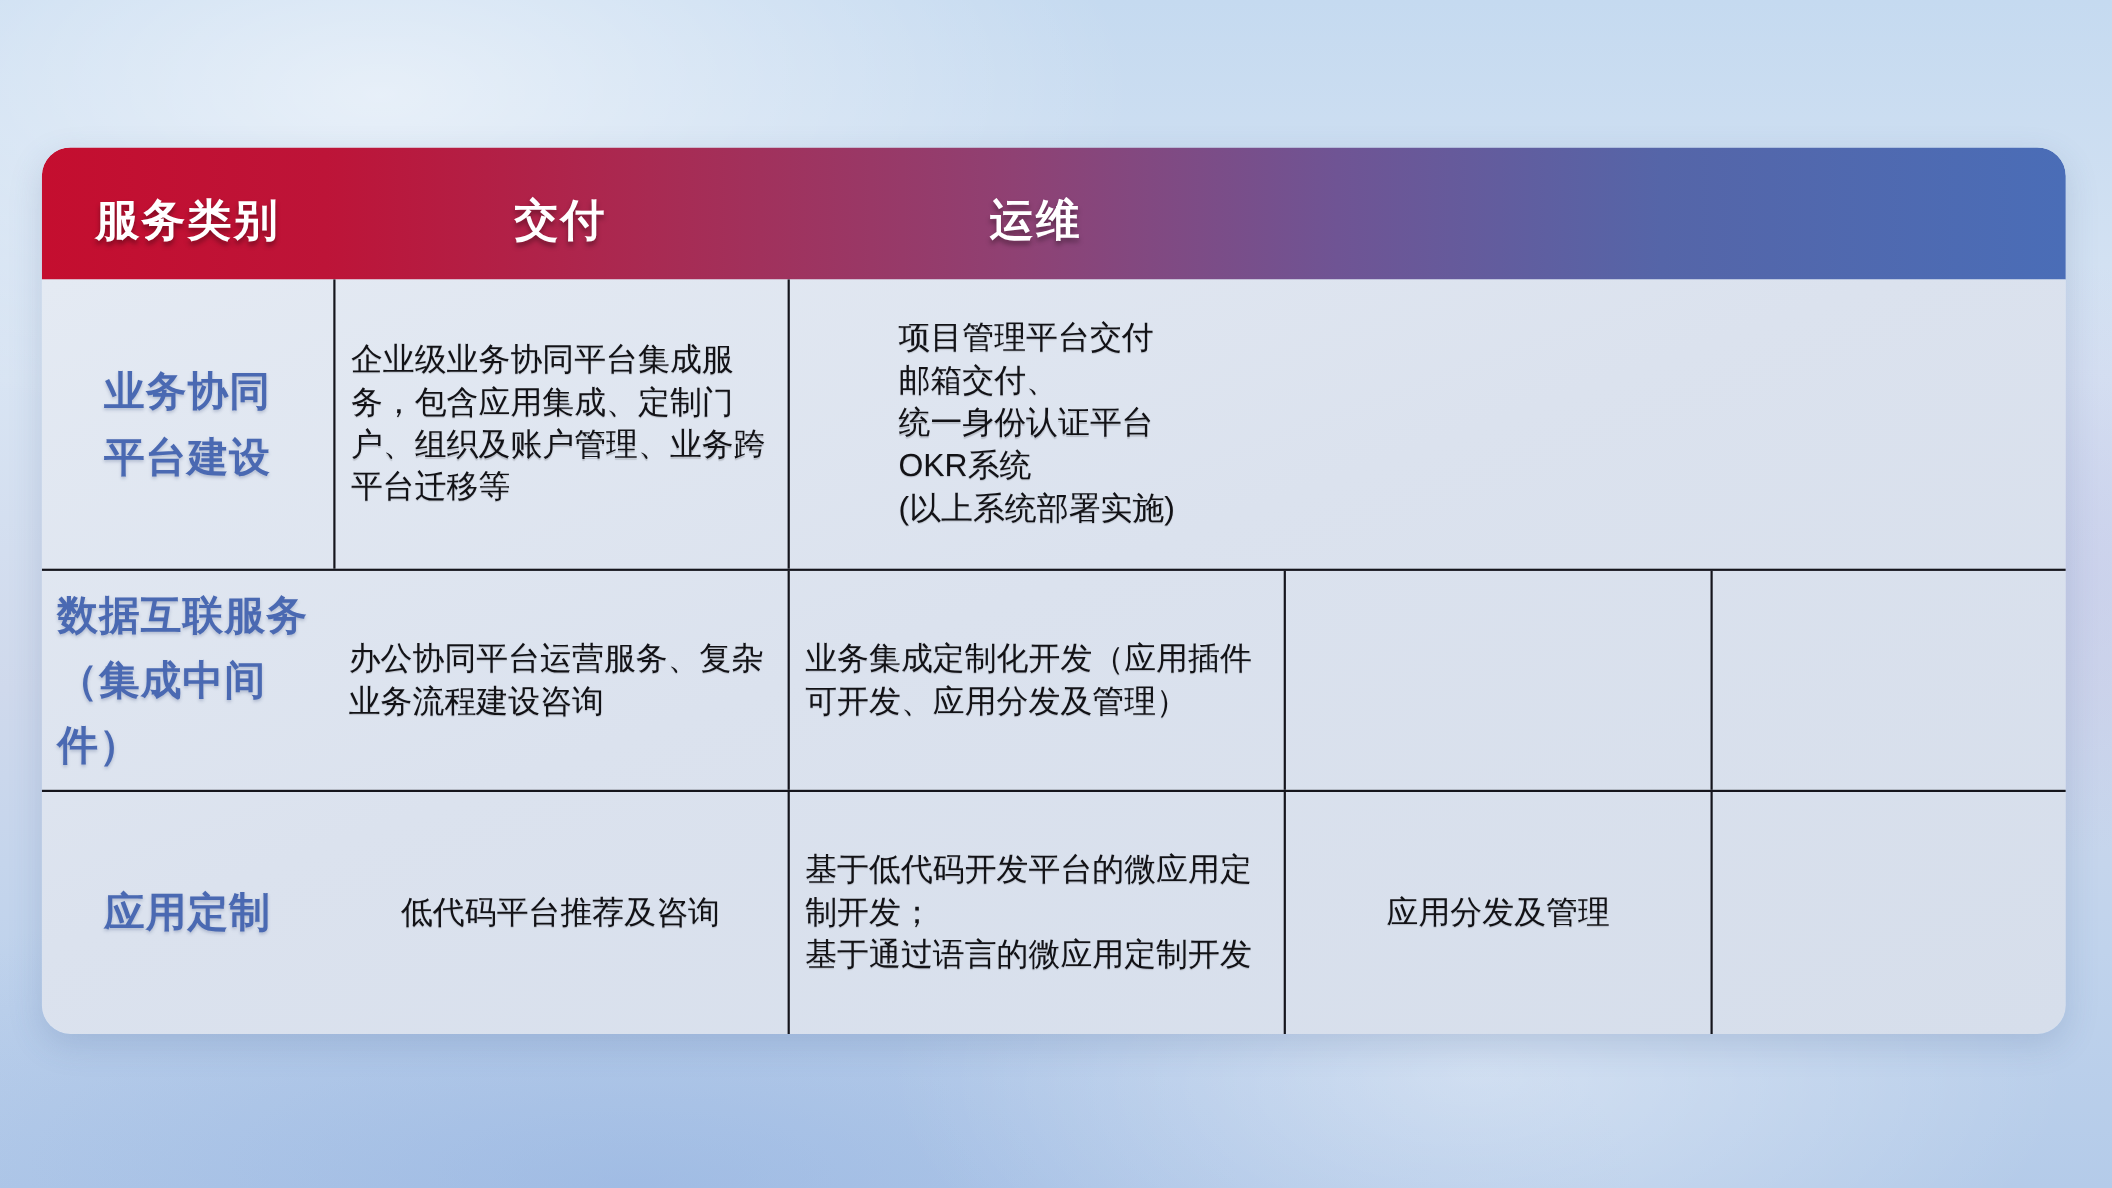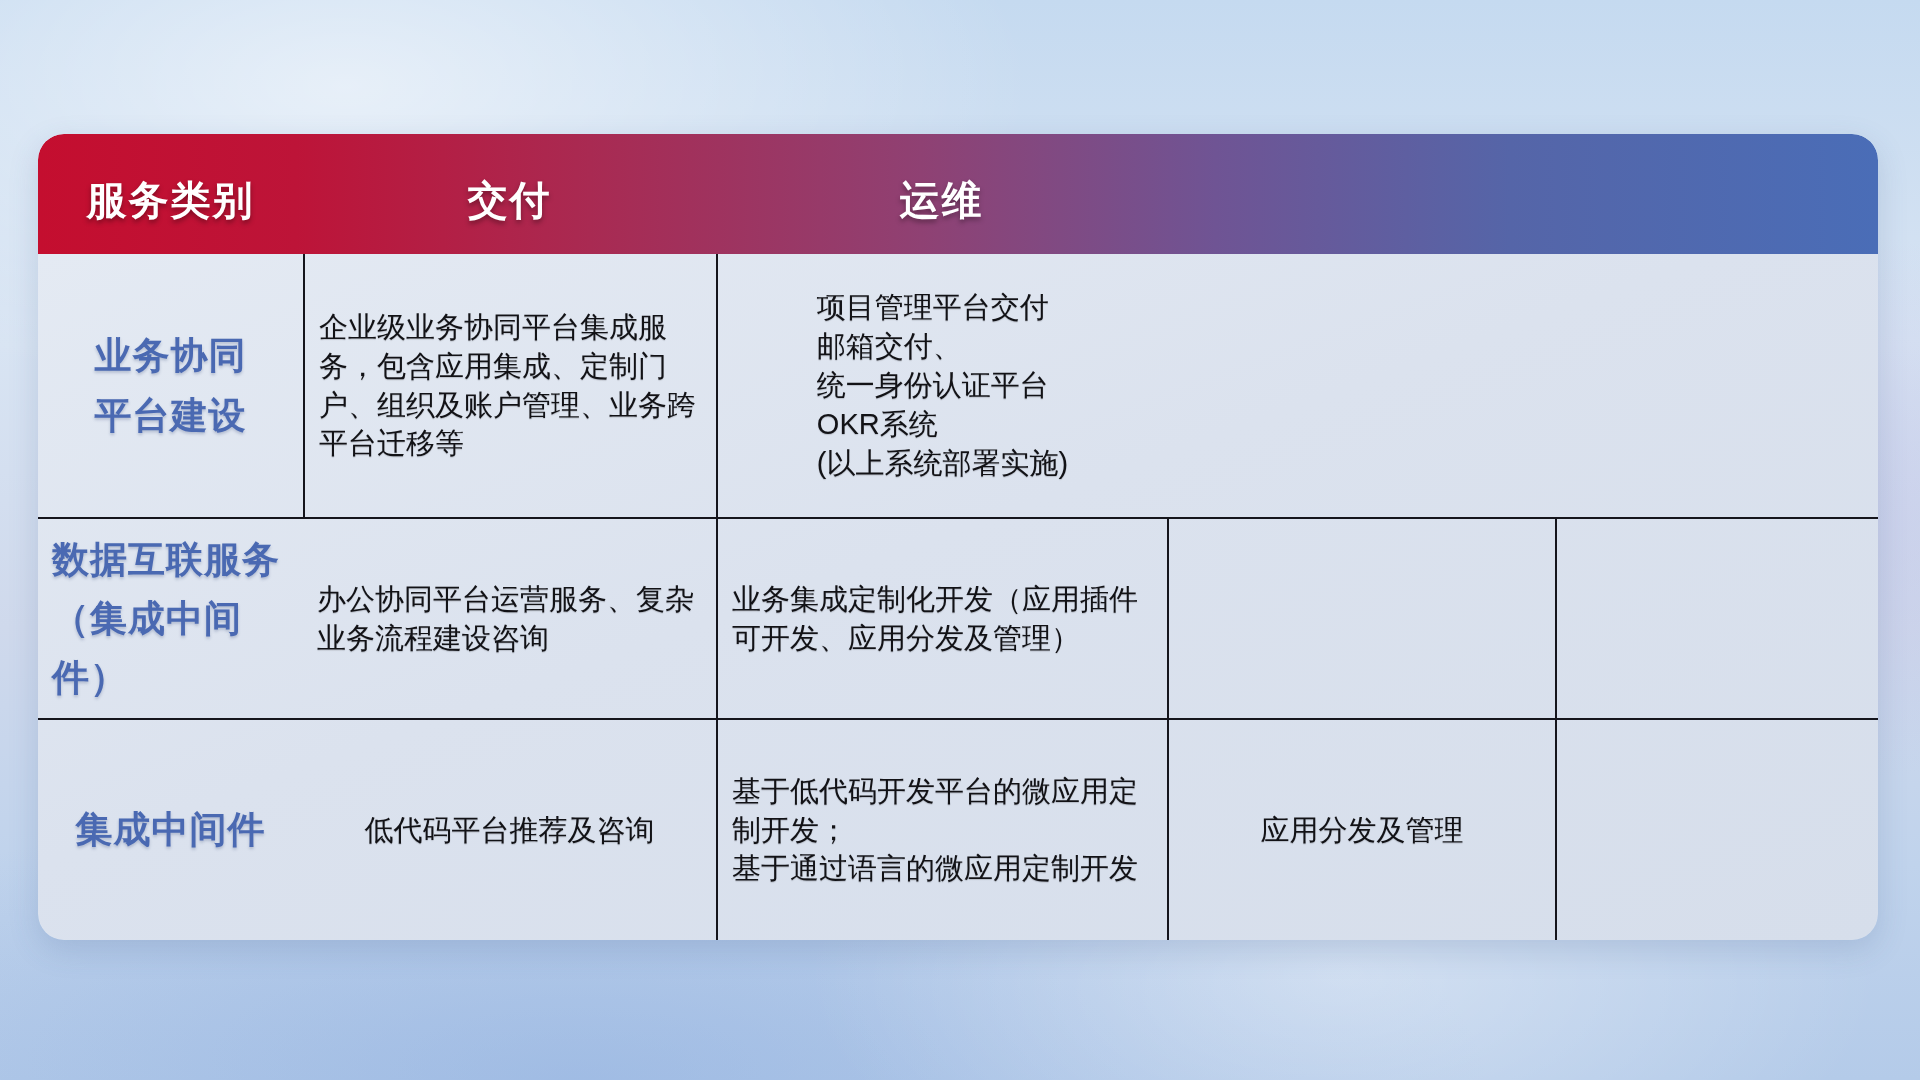--- a/index.html
+++ b/index.html
@@ -121,21 +121,21 @@
       <div class="trow row-2">
         <div class="td cat">数据互联服务
 （集成中间件）</div>
         <div class="td">办公协同平台运营服务、复杂业务流程建设咨询</div>
         <div class="td v-line">业务集成定制化开发（应用插件可开发、应用分发及管理）</div>
         <div class="td v-line"></div>
         <div class="td v-line"></div>
       </div>
 
       <div class="trow row-3">
-        <div class="td cat">集成中间件</div>
+        <div class="td cat">应用定制</div>
         <div class="td">低代码平台推荐及咨询</div>
         <div class="td v-line">基于低代码开发平台的微应用定制开发；
 基于通过语言的微应用定制开发</div>
         <div class="td v-line">应用分发及管理</div>
         <div class="td v-line"></div>
       </div>
 
     </div>
   </div>
 </div>

